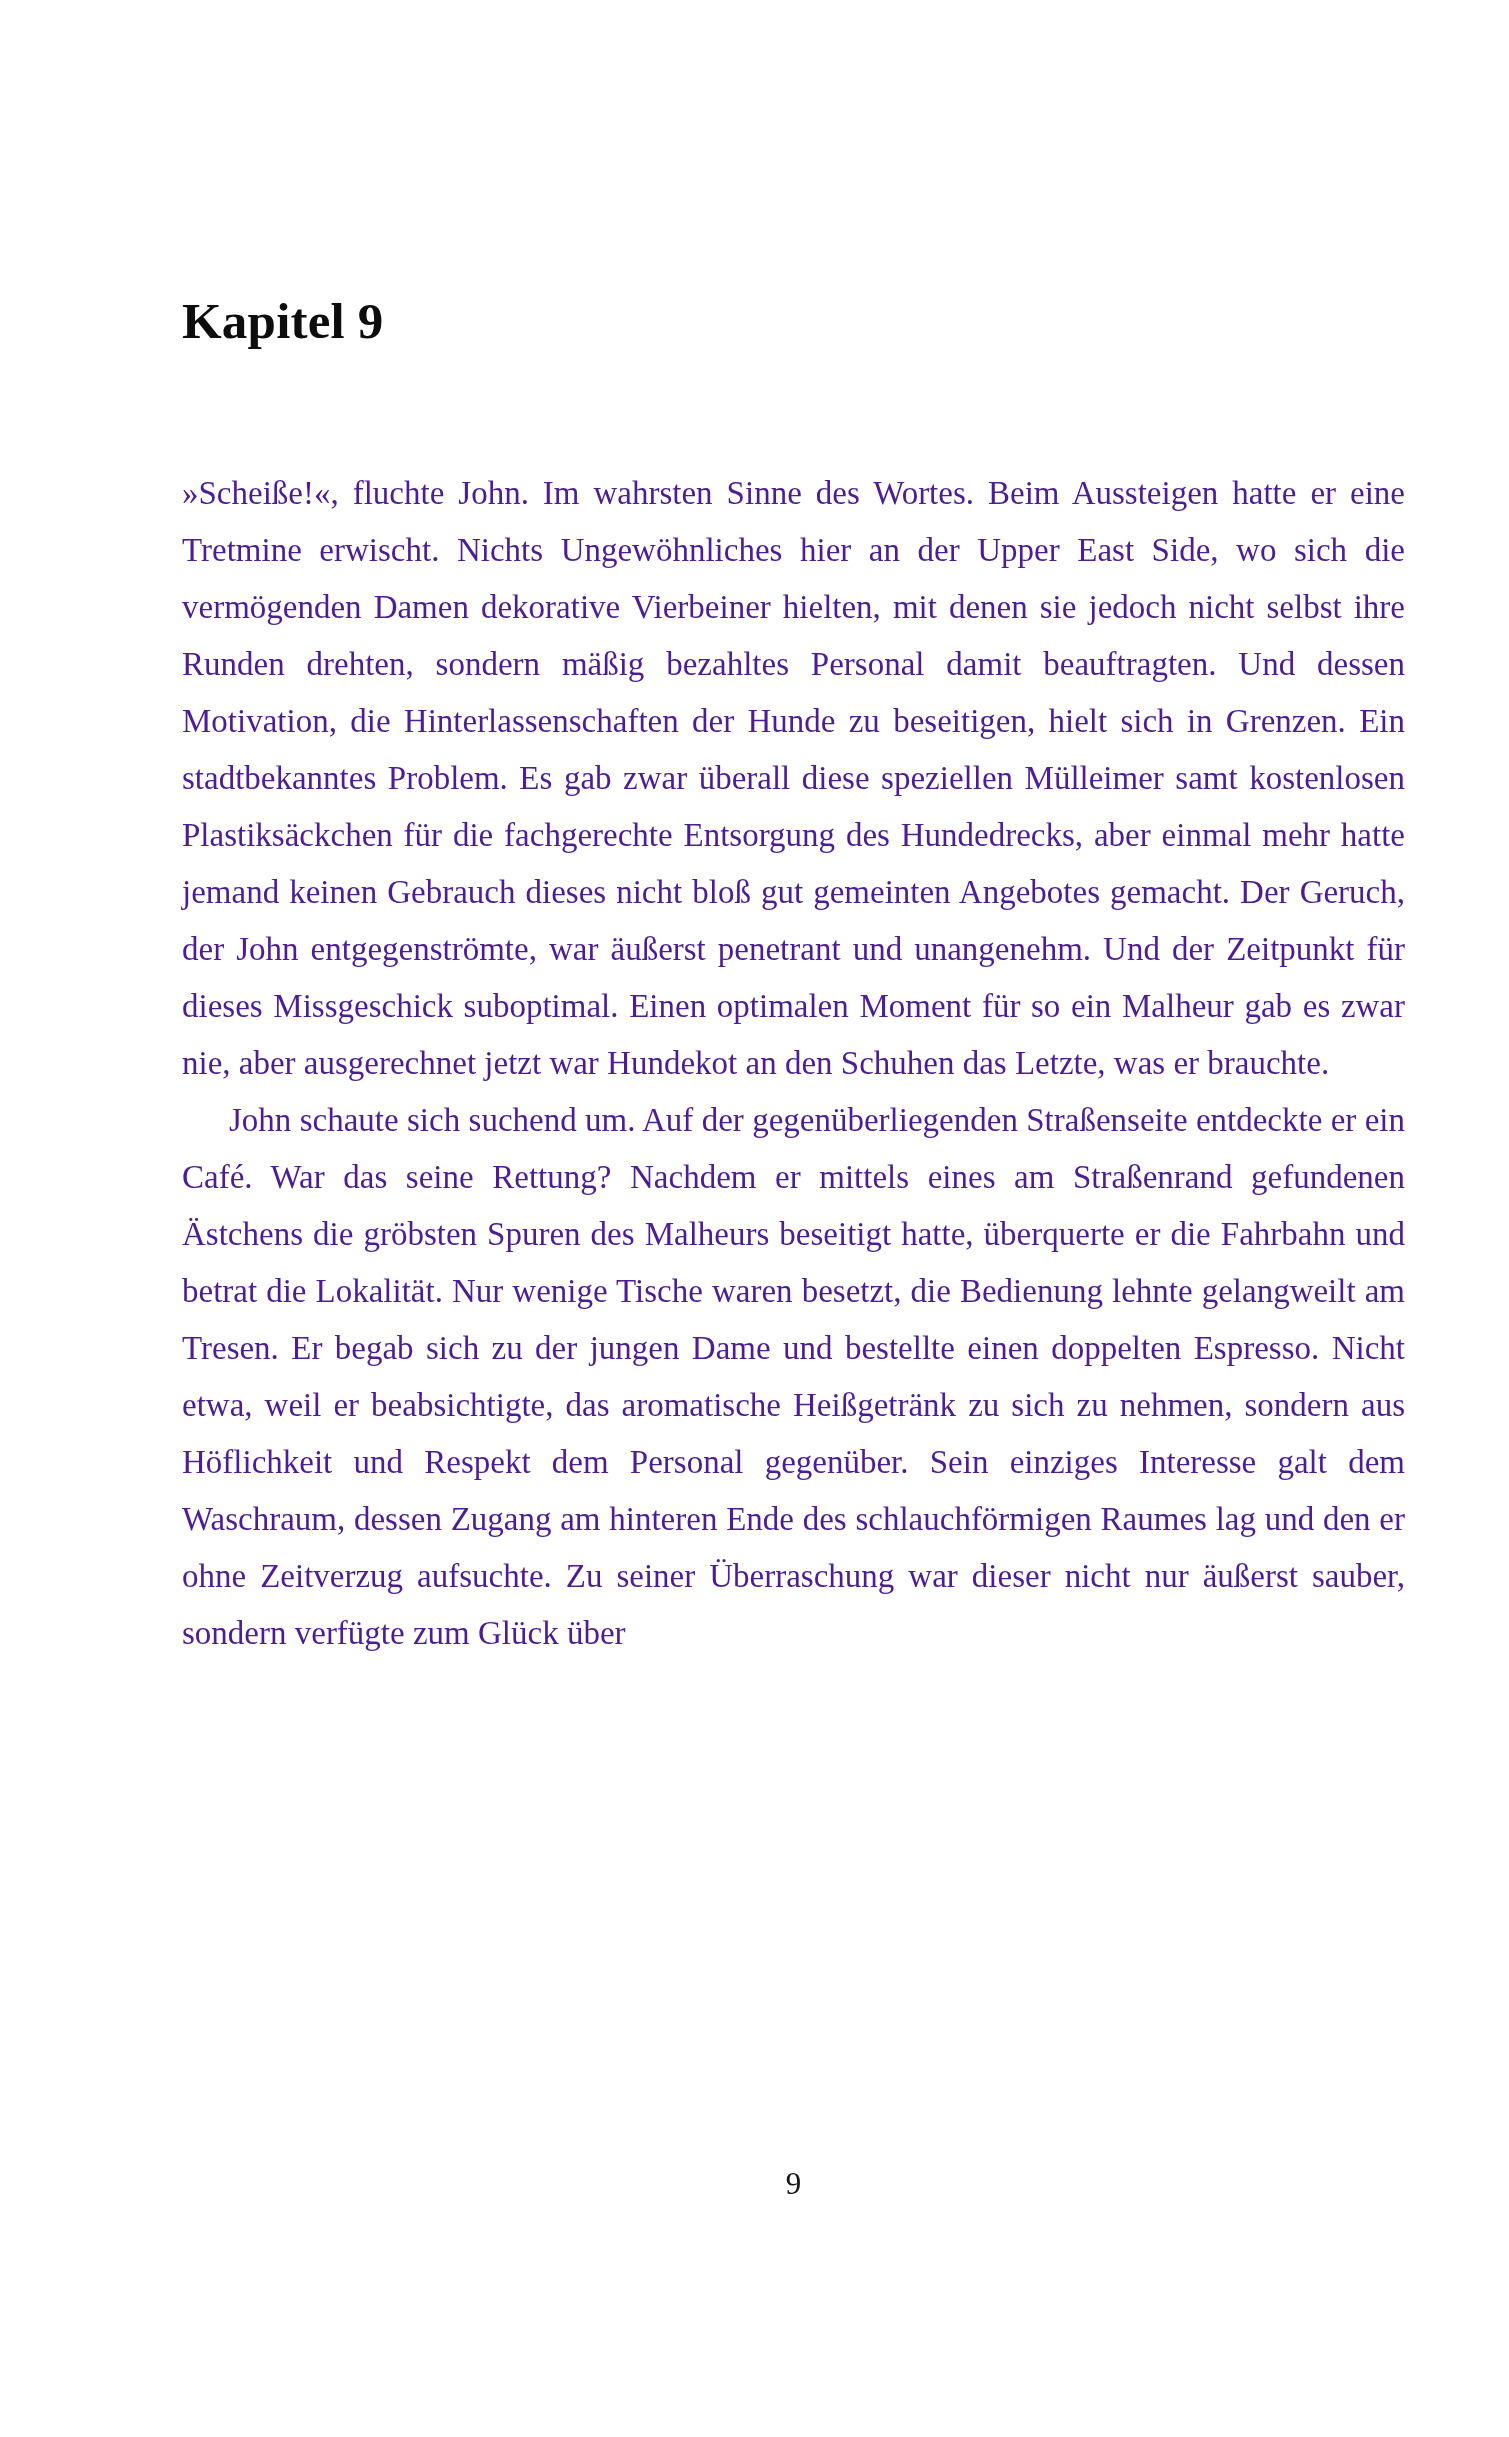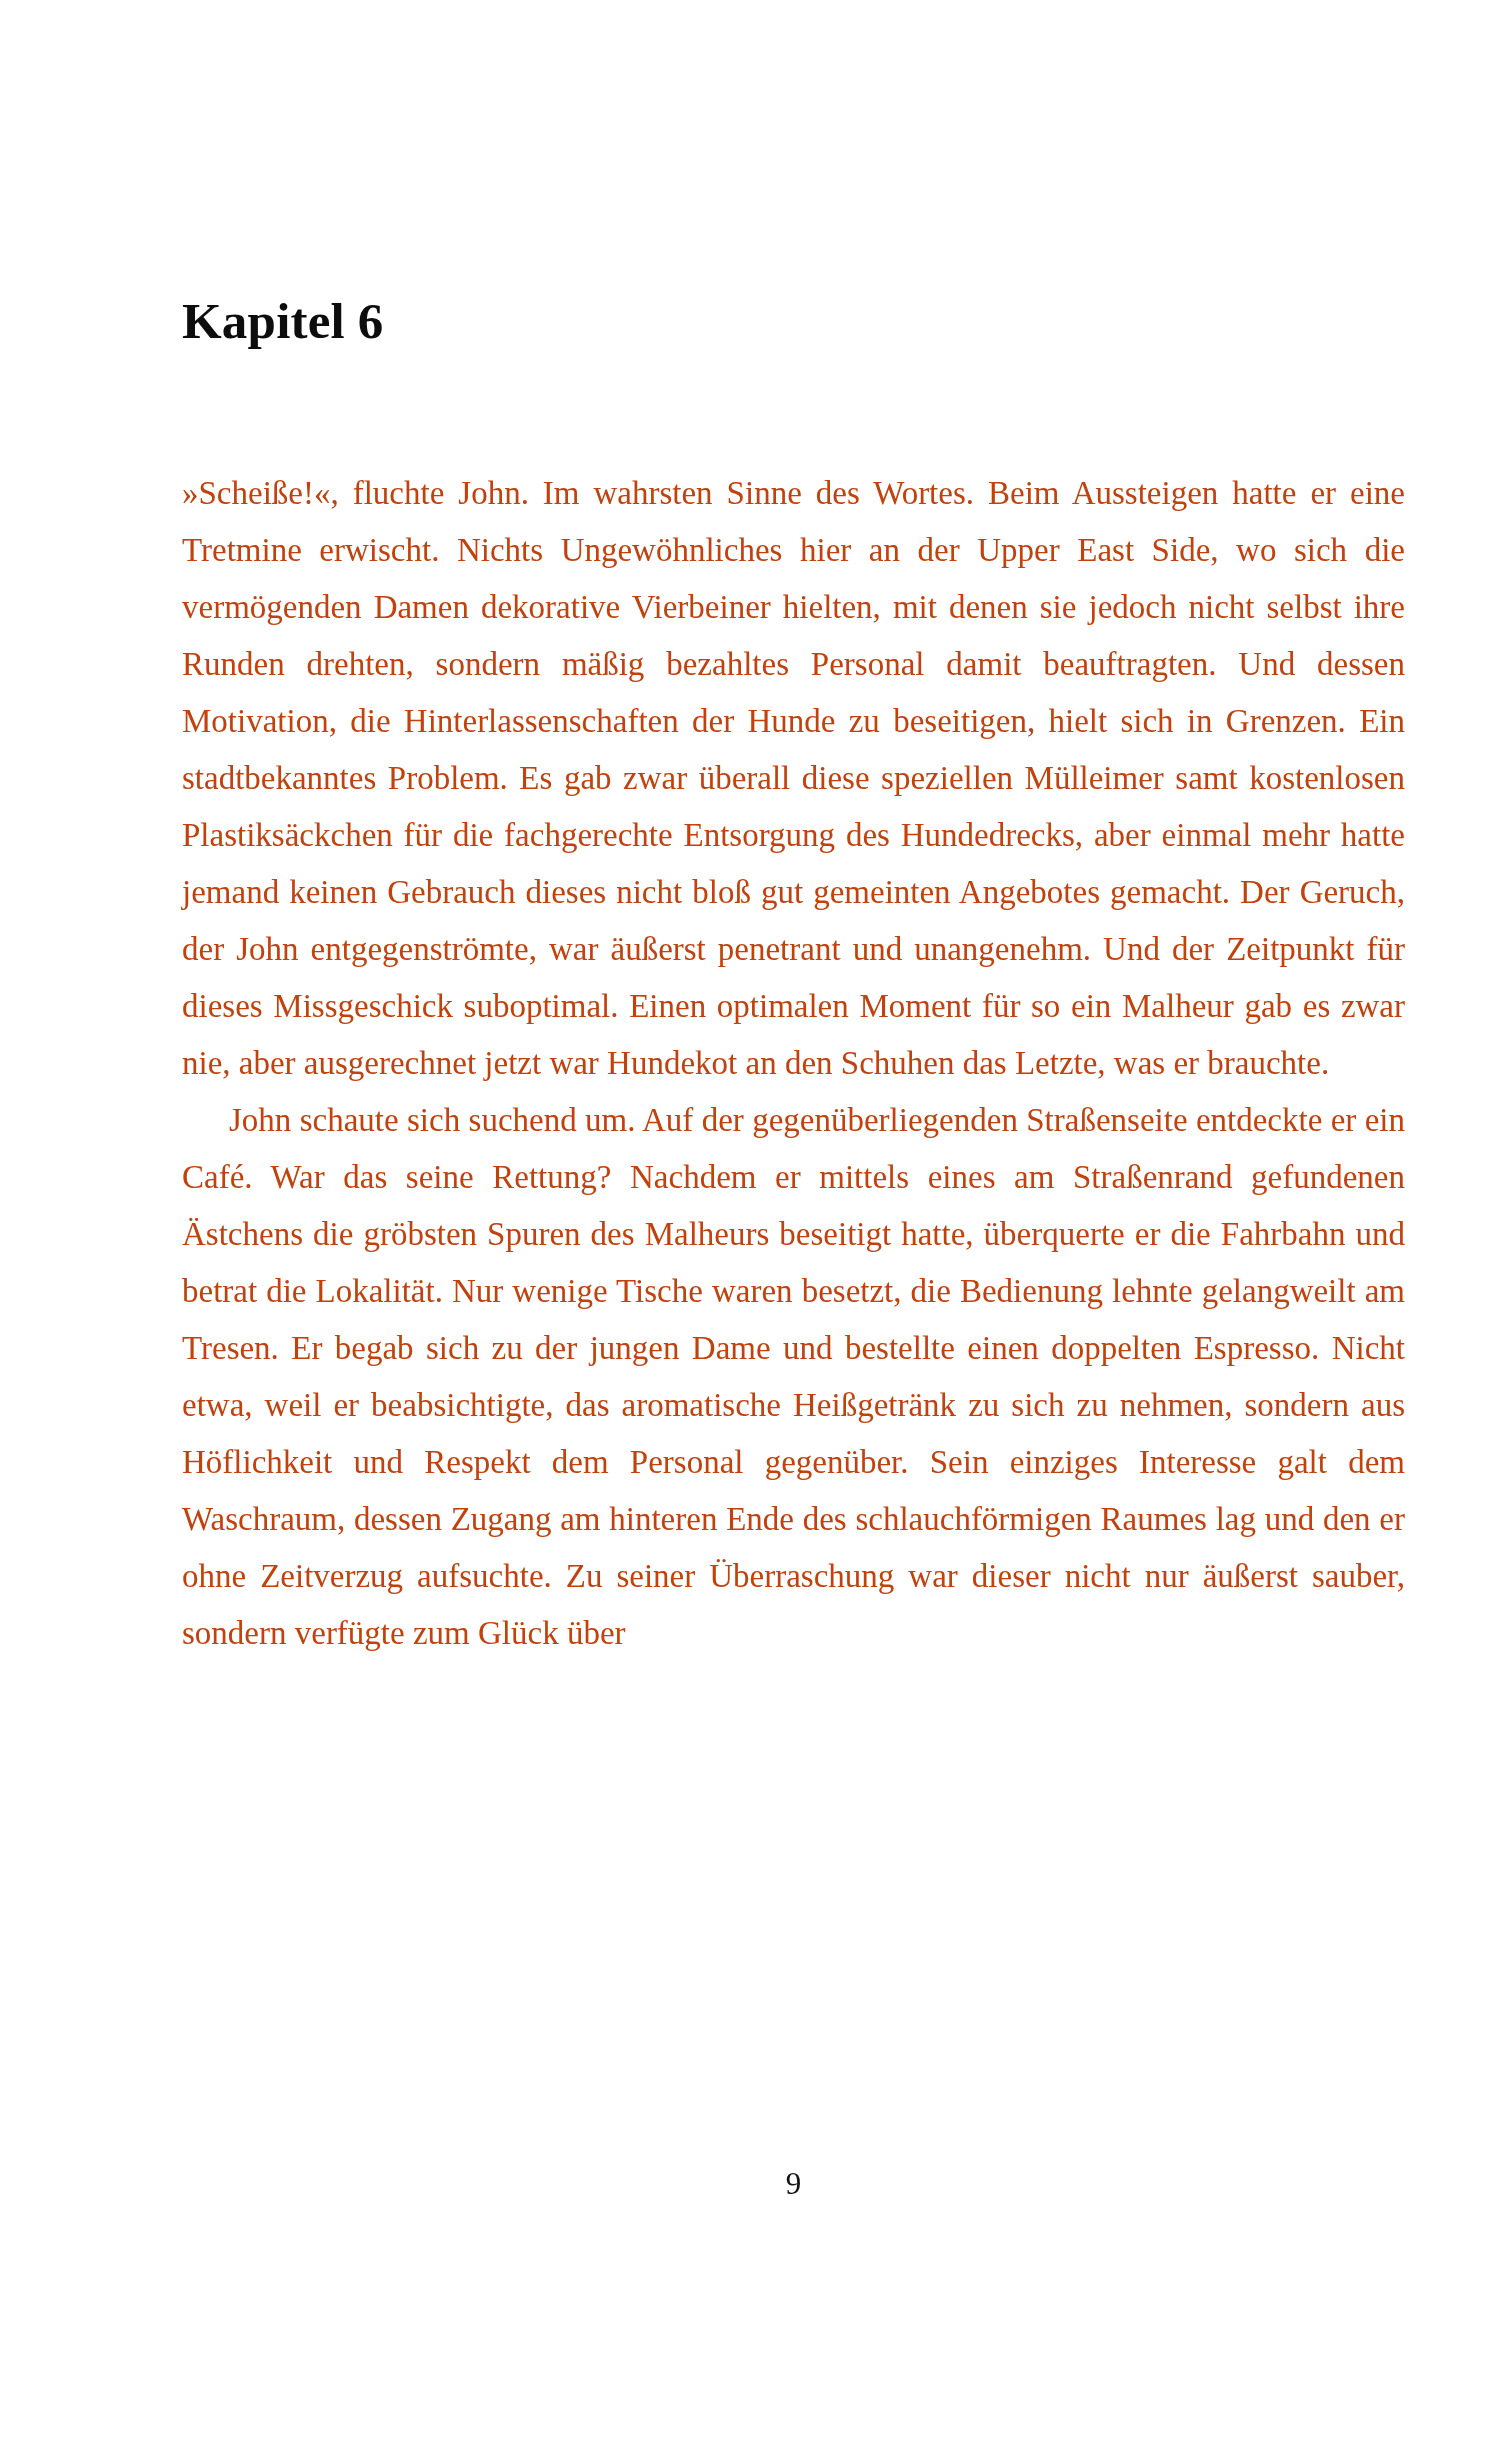--- a/index.html
+++ b/index.html
@@ -28,21 +28,21 @@
     letter-spacing: 0.2px;
     color: #0d0d0d;
     margin-bottom: 111px;
   }
 
   .body-text {
     width: 1223px;
     font-size: 33px;
     line-height: 57px;
     text-align: justify;
-    color: #c2410c;
+    color: #4c1d95;
     hyphens: auto;
     -webkit-hyphens: auto;
   }
 
   .body-text p {
     margin: 0;
   }
 
   .body-text p + p {
     text-indent: 47px;
@@ -56,21 +56,21 @@
     text-align: center;
     font-size: 31px;
     color: #141414;
   }
 </style>
 </head>
 <body>
 
 <div class="book-page">
 
-  <h1 class="chapter-heading">Kapitel 6</h1>
+  <h1 class="chapter-heading">Kapitel 9</h1>
 
   <div class="body-text">
     <p>»Scheiße!«, fluchte John. Im wahrsten Sinne des Wortes. Beim Aussteigen hatte er eine Tretmine erwischt. Nichts Ungewöhnliches hier an der Upper East Side, wo sich die vermögenden Damen dekorative Vierbeiner hielten, mit denen sie jedoch nicht selbst ihre Runden drehten, sondern mäßig bezahltes Personal damit beauftragten. Und dessen Motivation, die Hinterlassenschaften der Hunde zu beseitigen, hielt sich in Grenzen. Ein stadtbekanntes Problem. Es gab zwar überall diese speziellen Mülleimer samt kostenlosen Plastiksäckchen für die fachgerechte Entsorgung des Hundedrecks, aber einmal mehr hatte jemand keinen Gebrauch dieses nicht bloß gut gemeinten Angebotes gemacht. Der Geruch, der John entgegenströmte, war äußerst penetrant und unangenehm. Und der Zeitpunkt für dieses Missgeschick suboptimal. Einen optimalen Moment für so ein Malheur gab es zwar nie, aber ausgerechnet jetzt war Hundekot an den Schuhen das Letzte, was er brauchte.</p>
     <p>John schaute sich suchend um. Auf der gegenüberliegenden Straßenseite entdeckte er ein Café. War das seine Rettung? Nachdem er mittels eines am Straßenrand gefundenen Ästchens die gröbsten Spuren des Malheurs beseitigt hatte, überquerte er die Fahrbahn und betrat die Lokalität. Nur wenige Tische waren besetzt, die Bedienung lehnte gelangweilt am Tresen. Er begab sich zu der jungen Dame und bestellte einen doppelten Espresso. Nicht etwa, weil er beabsichtigte, das aromatische Heißgetränk zu sich zu nehmen, sondern aus Höflichkeit und Respekt dem Personal gegenüber. Sein einziges Interesse galt dem Waschraum, dessen Zugang am hinteren Ende des schlauchförmigen Raumes lag und den er ohne Zeitverzug aufsuchte. Zu seiner Überraschung war dieser nicht nur äußerst sauber, sondern verfügte zum Glück über</p>
   </div>
 
   <div class="page-number">9</div>
 
 </div>
 

